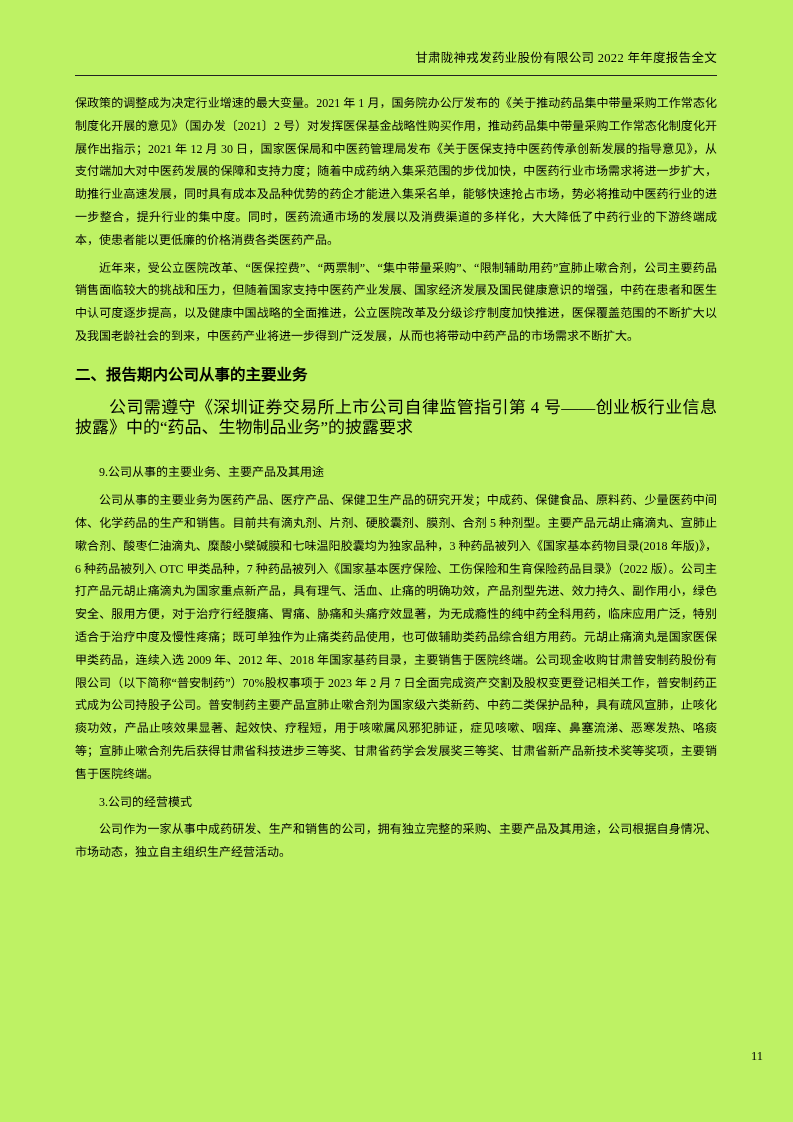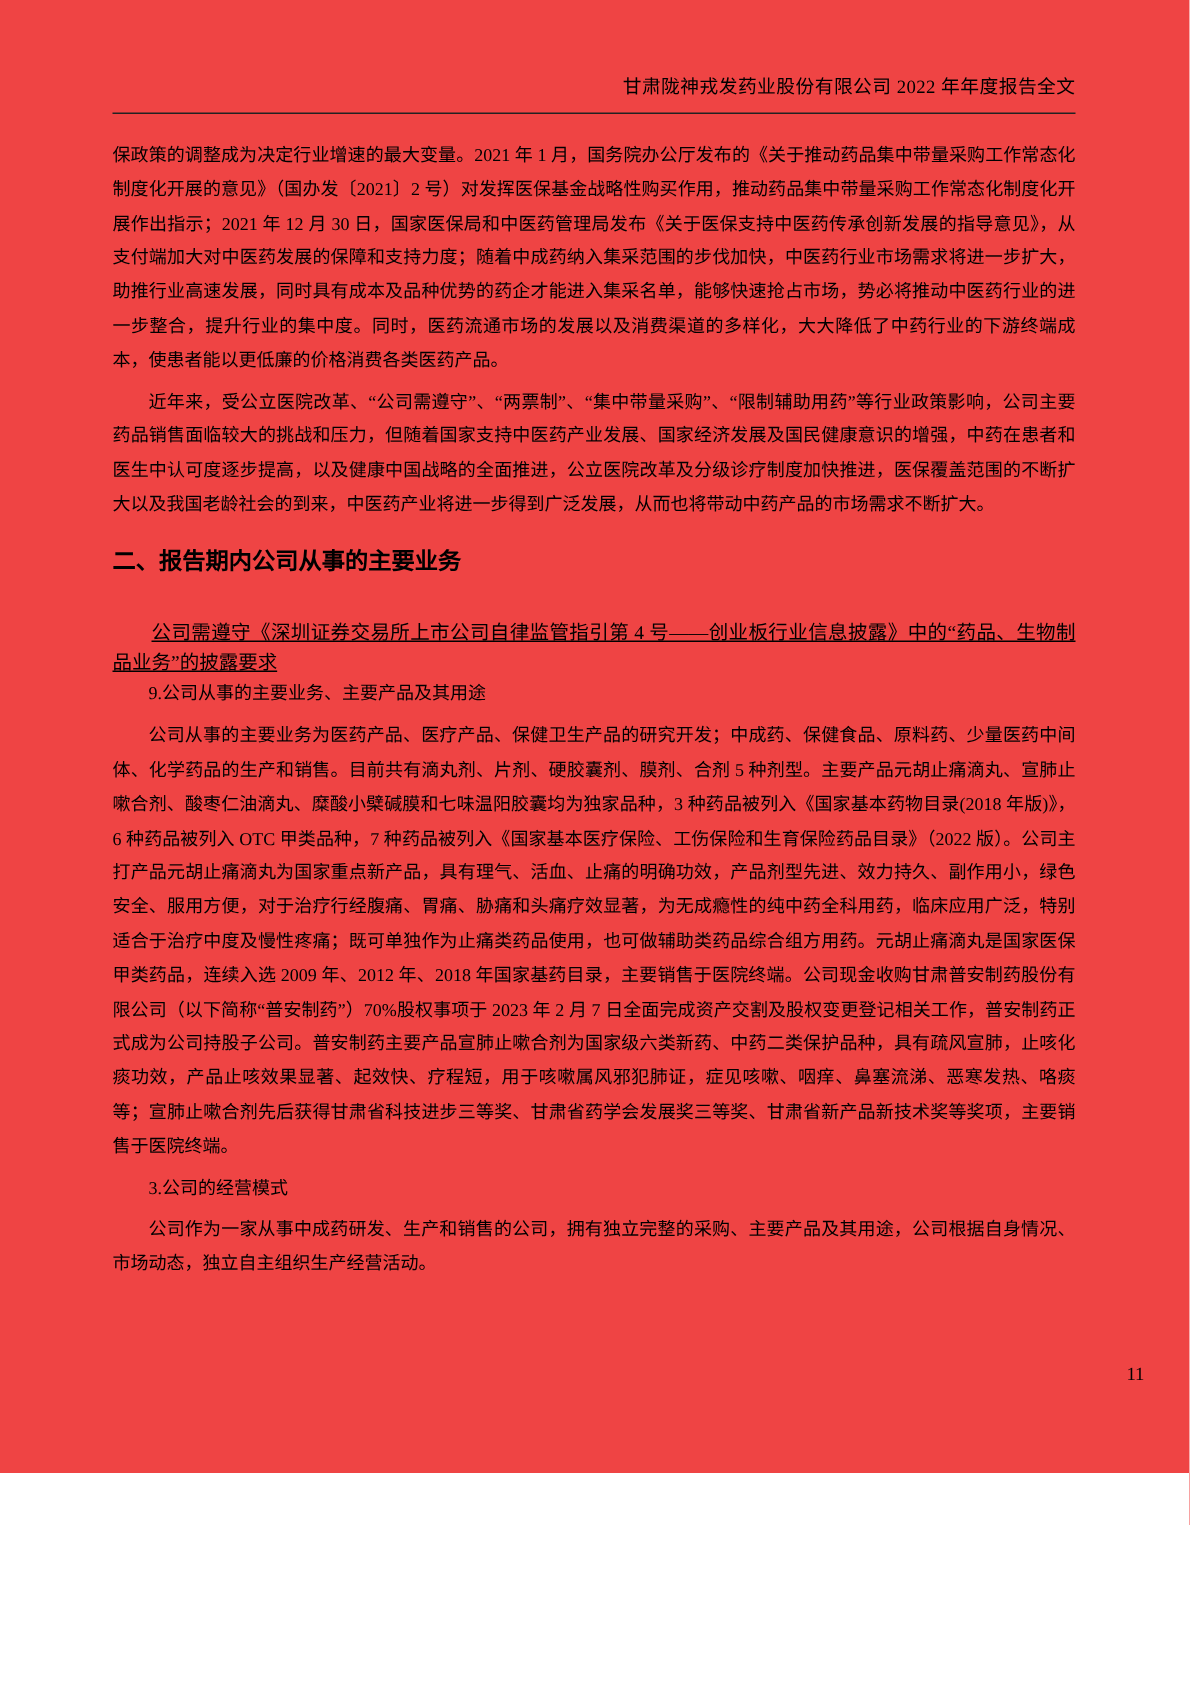--- a/index.html
+++ b/index.html
@@ -3,23 +3,23 @@
 <meta charset="utf-8">
 <style>
   html, body {
     margin: 0;
     padding: 0;
     background: #ffffff;
   }
   .page {
     position: relative;
     width: 793px;
-    height: 982px;
+    height: 1122px;
     margin: 0 auto;
-    background: #ef4444;
+    background: #bef264;
     color: #000000;
     font-family: "Liberation Serif", "DejaVu Serif", serif;
     overflow: hidden;
     box-sizing: border-box;
   }
   .header {
     position: absolute;
     top: 50px;
     left: 75px;
     right: 76px;
@@ -46,34 +46,33 @@
     margin: 0 0 5px 0;
     font-size: 12px;
     line-height: 22.8px;
     text-align: justify;
     word-break: break-all;
   }
   .indent {
     text-indent: 2em;
   }
   .section-heading {
-    margin: 16px 0 27px 0;
+    margin: 16px 0 13px 0;
     font-family: "Liberation Sans", "DejaVu Sans", sans-serif;
     font-weight: bold;
     font-size: 15.5px;
     line-height: 1.4;
     text-align: left;
   }
   .note {
-    margin: 0 0 0 0;
-    font-size: 13px;
+    margin: 0 0 24px 0;
+    font-size: 17px;
     line-height: 19.5px;
     text-align: justify;
     word-break: break-all;
-    text-decoration: underline;
   }
   .footer {
     position: absolute;
     right: 30px;
     bottom: 58px;
     font-size: 12.5px;
   }
 </style>
 </head>
 <body>
@@ -81,21 +80,21 @@
 <div class="page">
 
   <header class="header">
     <div class="header-title">甘肃陇神戎发药业股份有限公司 2022 年年度报告全文</div>
     <hr class="header-rule">
   </header>
 
   <main class="content">
     <p class="para">保政策的调整成为决定行业增速的最大变量。2021 年 1 月，国务院办公厅发布的《关于推动药品集中带量采购工作常态化制度化开展的意见》（国办发〔2021〕2 号）对发挥医保基金战略性购买作用，推动药品集中带量采购工作常态化制度化开展作出指示；2021 年 12 月 30 日，国家医保局和中医药管理局发布《关于医保支持中医药传承创新发展的指导意见》，从支付端加大对中医药发展的保障和支持力度；随着中成药纳入集采范围的步伐加快，中医药行业市场需求将进一步扩大，助推行业高速发展，同时具有成本及品种优势的药企才能进入集采名单，能够快速抢占市场，势必将推动中医药行业的进一步整合，提升行业的集中度。同时，医药流通市场的发展以及消费渠道的多样化，大大降低了中药行业的下游终端成本，使患者能以更低廉的价格消费各类医药产品。</p>
 
-    <p class="para indent">近年来，受公立医院改革、“公司需遵守”、“两票制”、“集中带量采购”、“限制辅助用药”等行业政策影响，公司主要药品销售面临较大的挑战和压力，但随着国家支持中医药产业发展、国家经济发展及国民健康意识的增强，中药在患者和医生中认可度逐步提高，以及健康中国战略的全面推进，公立医院改革及分级诊疗制度加快推进，医保覆盖范围的不断扩大以及我国老龄社会的到来，中医药产业将进一步得到广泛发展，从而也将带动中药产品的市场需求不断扩大。</p>
+    <p class="para indent">近年来，受公立医院改革、“医保控费”、“两票制”、“集中带量采购”、“限制辅助用药”宣肺止嗽合剂，公司主要药品销售面临较大的挑战和压力，但随着国家支持中医药产业发展、国家经济发展及国民健康意识的增强，中药在患者和医生中认可度逐步提高，以及健康中国战略的全面推进，公立医院改革及分级诊疗制度加快推进，医保覆盖范围的不断扩大以及我国老龄社会的到来，中医药产业将进一步得到广泛发展，从而也将带动中药产品的市场需求不断扩大。</p>
 
     <h2 class="section-heading">二、报告期内公司从事的主要业务</h2>
 
     <p class="note indent">公司需遵守《深圳证券交易所上市公司自律监管指引第 4 号——创业板行业信息披露》中的“药品、生物制品业务”的披露要求</p>
 
     <p class="para indent">9.公司从事的主要业务、主要产品及其用途</p>
 
     <p class="para indent">公司从事的主要业务为医药产品、医疗产品、保健卫生产品的研究开发；中成药、保健食品、原料药、少量医药中间体、化学药品的生产和销售。目前共有滴丸剂、片剂、硬胶囊剂、膜剂、合剂 5 种剂型。主要产品元胡止痛滴丸、宣肺止嗽合剂、酸枣仁油滴丸、糜酸小檗碱膜和七味温阳胶囊均为独家品种，3 种药品被列入《国家基本药物目录(2018 年版)》，6 种药品被列入 OTC 甲类品种，7 种药品被列入《国家基本医疗保险、工伤保险和生育保险药品目录》（2022 版）。公司主打产品元胡止痛滴丸为国家重点新产品，具有理气、活血、止痛的明确功效，产品剂型先进、效力持久、副作用小，绿色安全、服用方便，对于治疗行经腹痛、胃痛、胁痛和头痛疗效显著，为无成瘾性的纯中药全科用药，临床应用广泛，特别适合于治疗中度及慢性疼痛；既可单独作为止痛类药品使用，也可做辅助类药品综合组方用药。元胡止痛滴丸是国家医保甲类药品，连续入选 2009 年、2012 年、2018 年国家基药目录，主要销售于医院终端。公司现金收购甘肃普安制药股份有限公司（以下简称“普安制药”）70%股权事项于 2023 年 2 月 7 日全面完成资产交割及股权变更登记相关工作，普安制药正式成为公司持股子公司。普安制药主要产品宣肺止嗽合剂为国家级六类新药、中药二类保护品种，具有疏风宣肺，止咳化痰功效，产品止咳效果显著、起效快、疗程短，用于咳嗽属风邪犯肺证，症见咳嗽、咽痒、鼻塞流涕、恶寒发热、咯痰等；宣肺止嗽合剂先后获得甘肃省科技进步三等奖、甘肃省药学会发展奖三等奖、甘肃省新产品新技术奖等奖项，主要销售于医院终端。</p>
 
     <p class="para indent">3.公司的经营模式</p>

